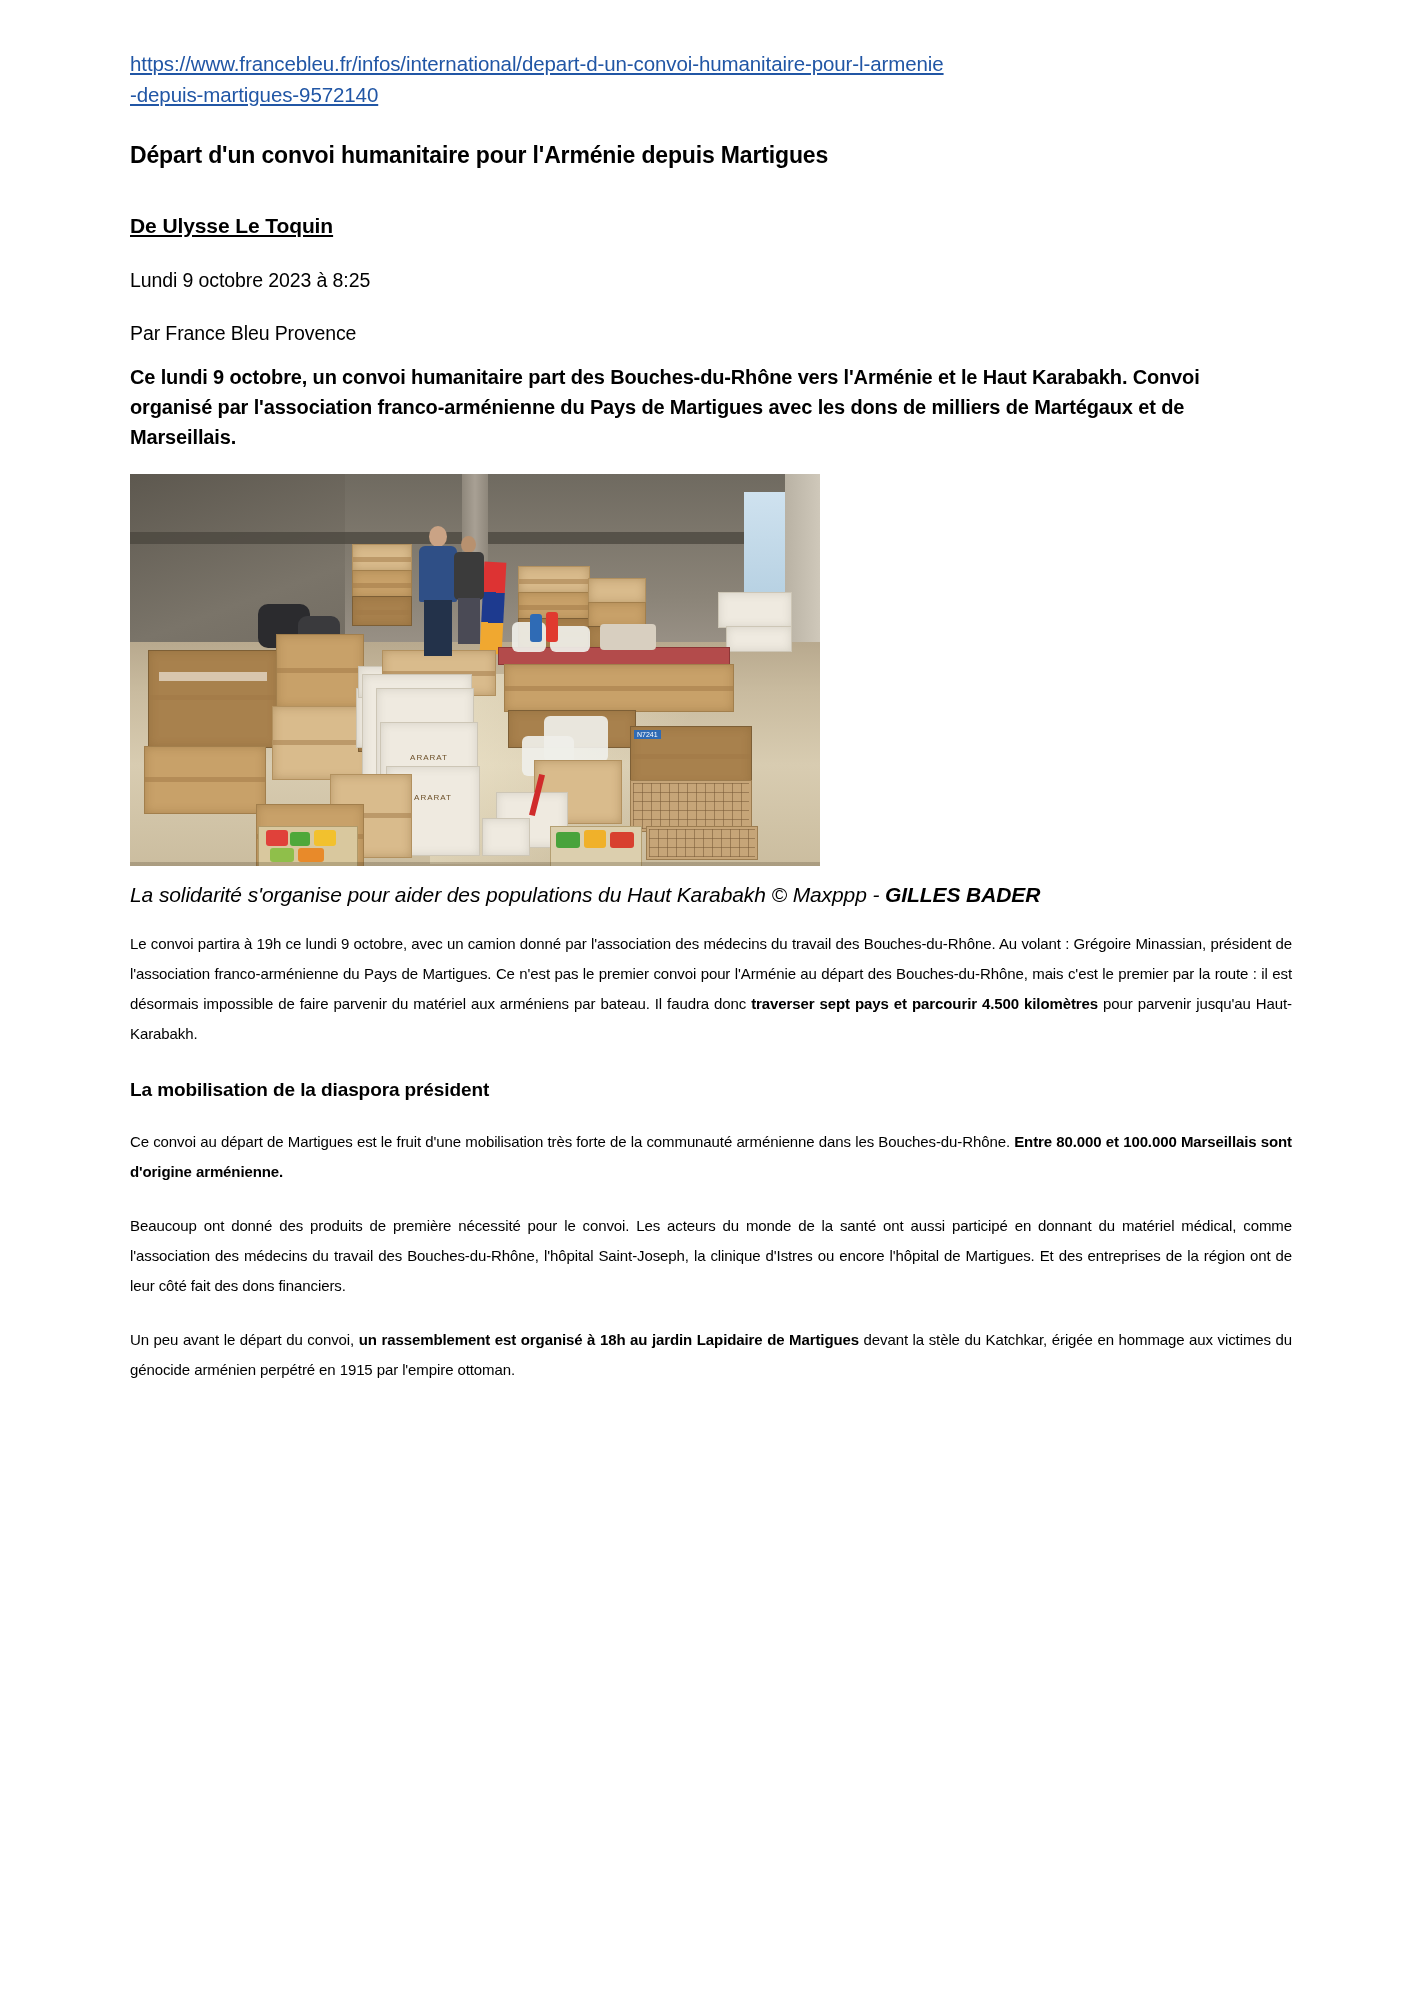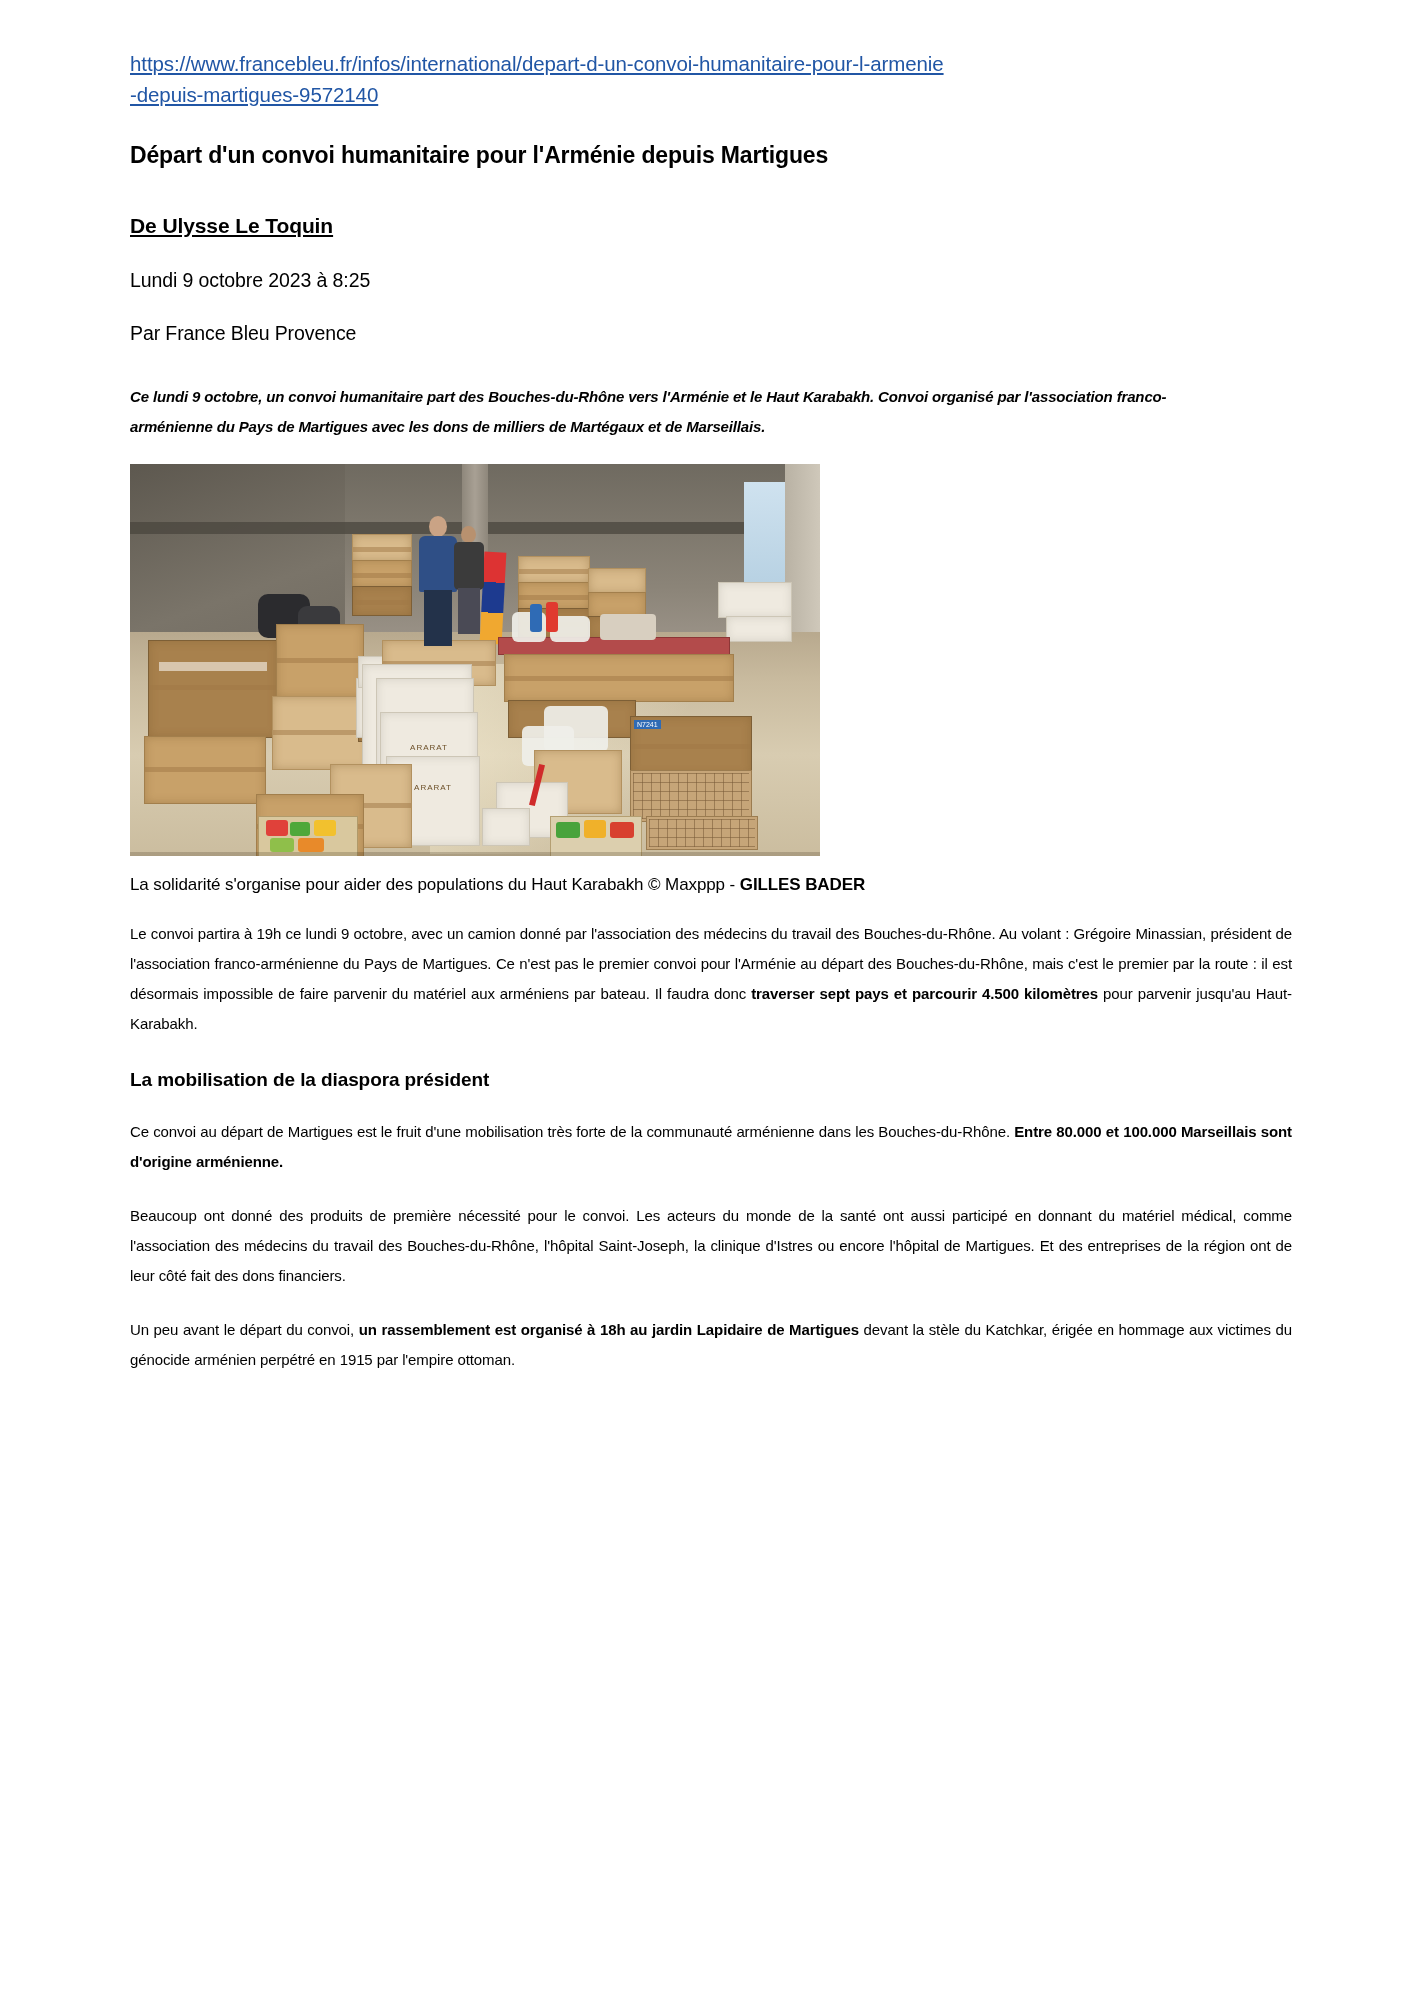--- a/index.html
+++ b/index.html
@@ -54,41 +54,41 @@
     margin: 27px 0 0 0;
     letter-spacing: -0.1px;
   }
   .source {
     font-size: 19.5px;
     line-height: 26px;
     margin: 27px 0 0 0;
     letter-spacing: -0.1px;
   }
   .lead {
-    font-size: 15px;
+    font-size: 20px;
     font-weight: bold;
     line-height: 30px;
-    margin: 36px 0 0 0;
+    margin: 16px 0 0 0;
     max-width: 1105px;
     letter-spacing: -0.15px;
-    font-style: italic;
   }
   .photo-wrap {
     margin: 22px 0 0 0;
   }
   .photo {
     width: 690px;
     height: 392px;
     display: block;
     position: relative;
     overflow: hidden;
     background: #8a8277;
   }
   .caption {
-    font-size: 17px;
+    font-size: 21px;
+    font-style: italic;
     line-height: 21px;
     margin: 18px 0 0 0;
     letter-spacing: -0.1px;
   }
   .caption .credit {
     font-weight: bold;
   }
   p.body {
     font-size: 15px;
     line-height: 30px;

